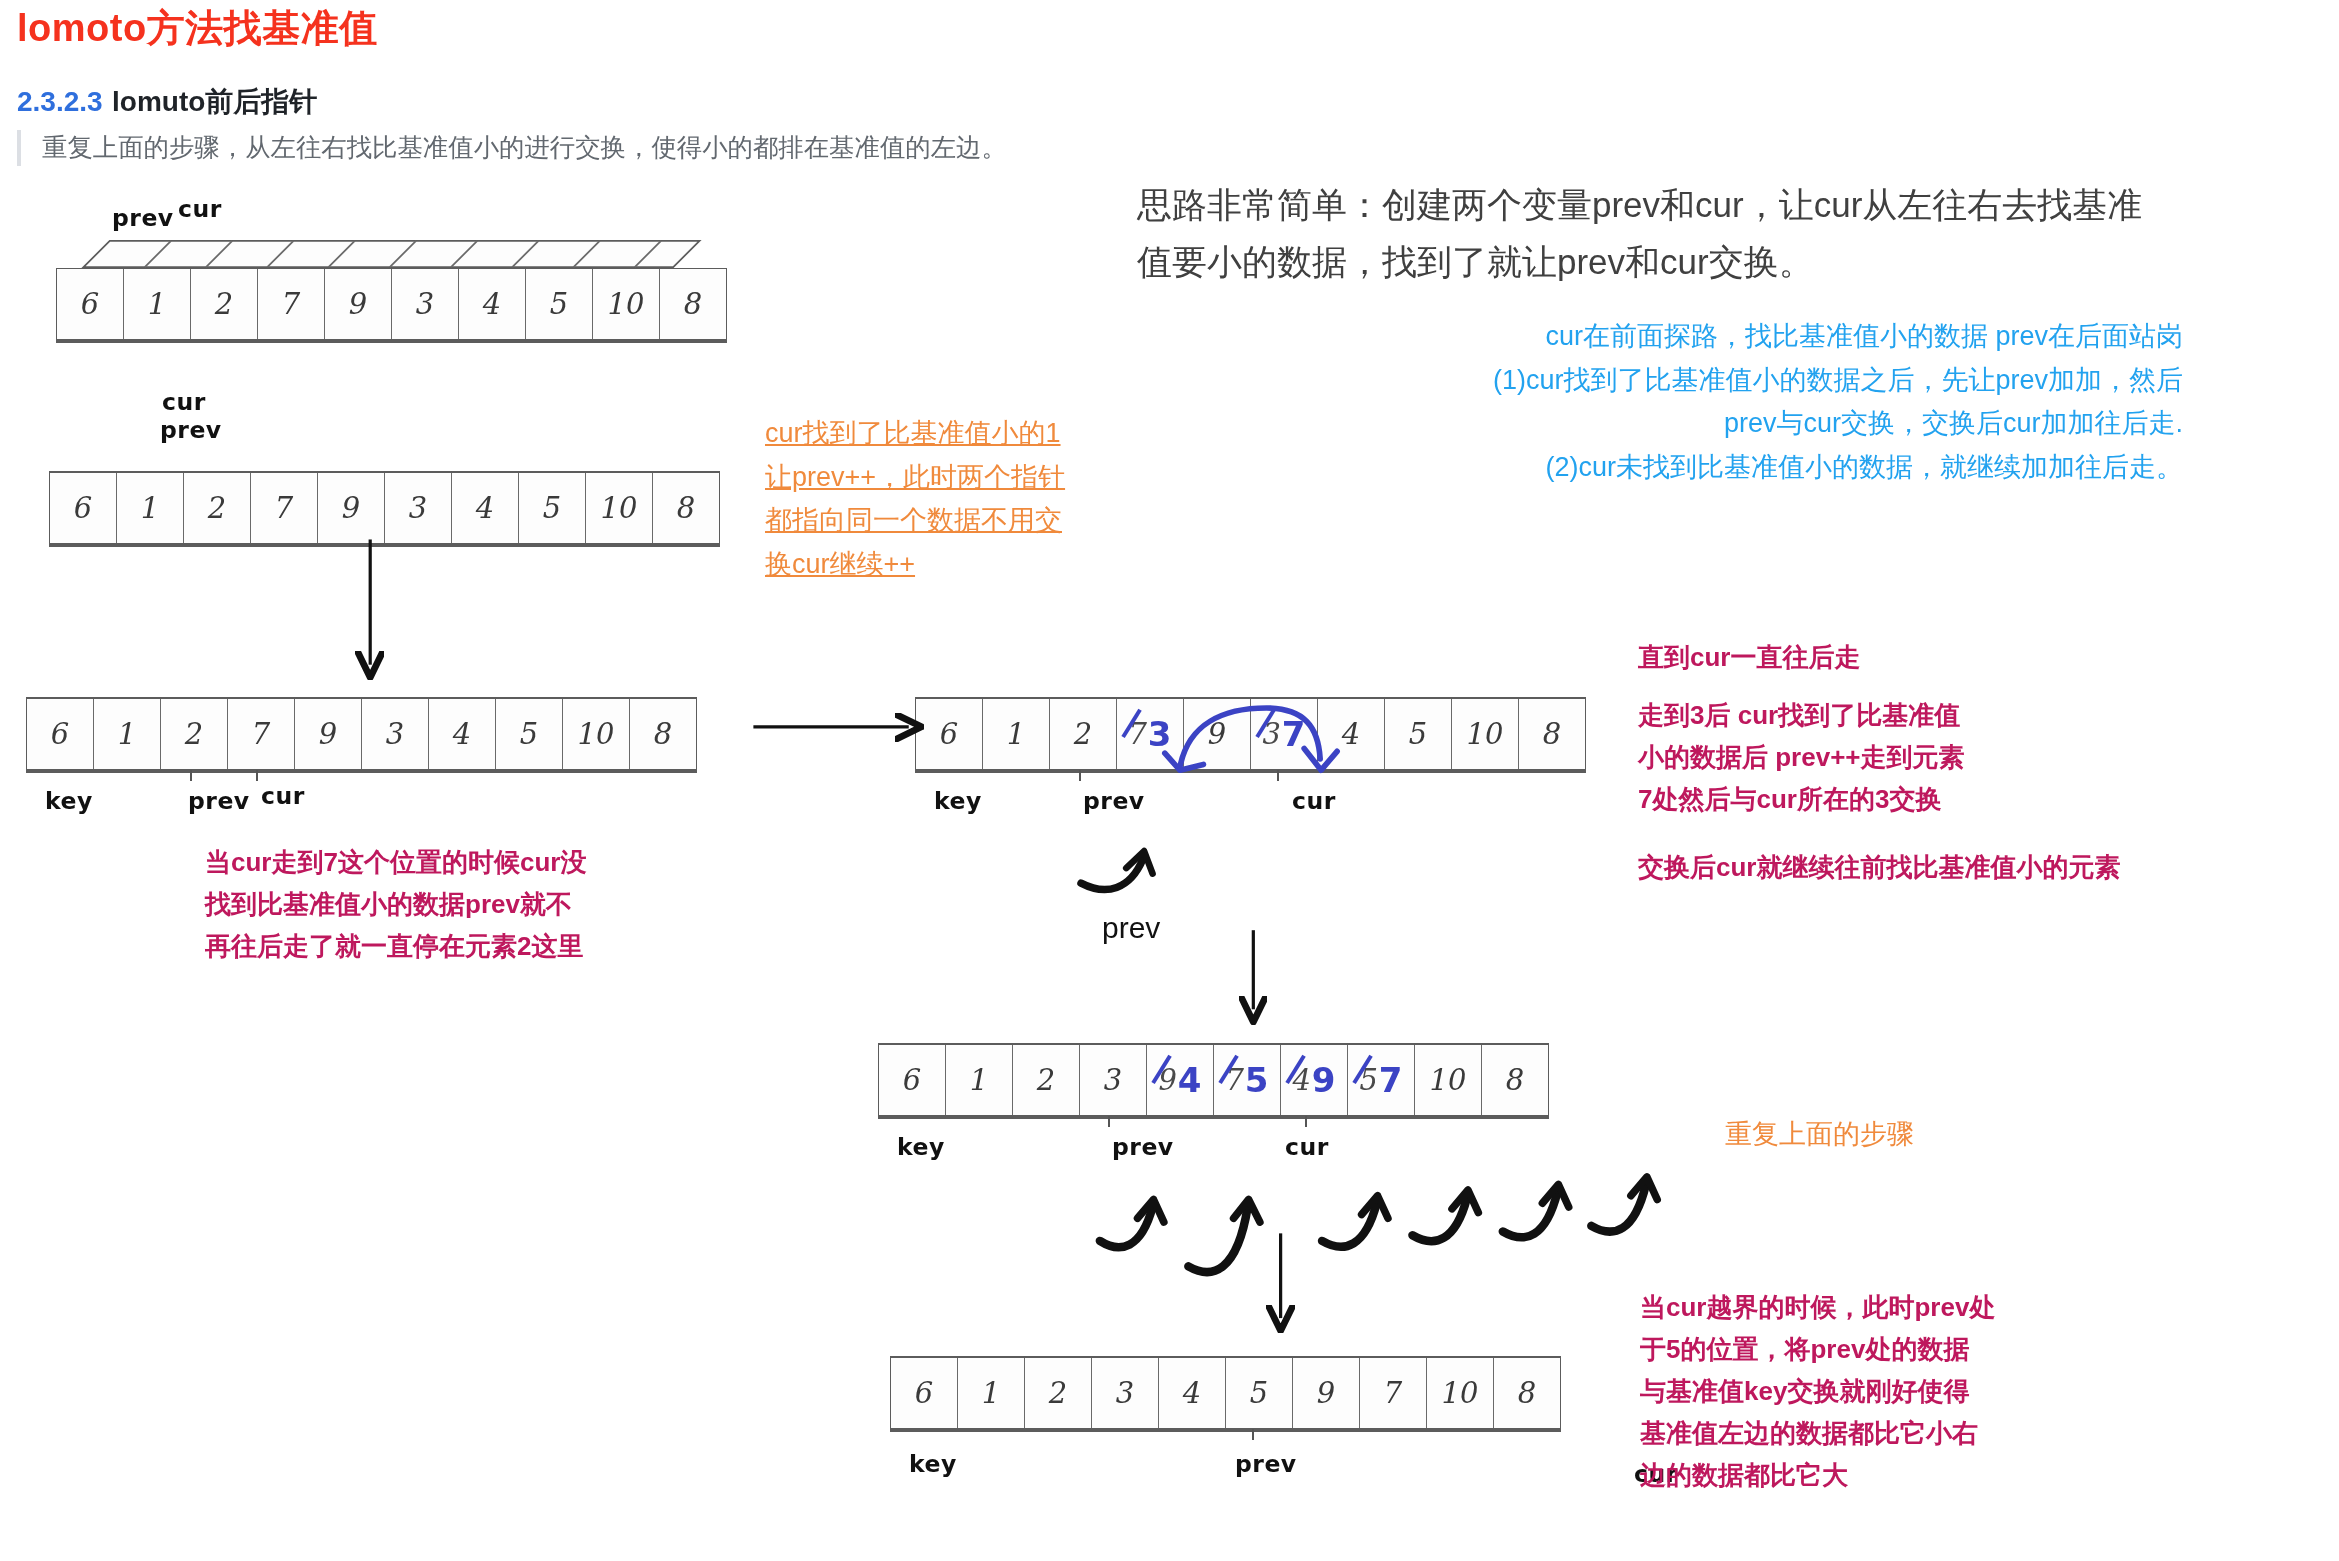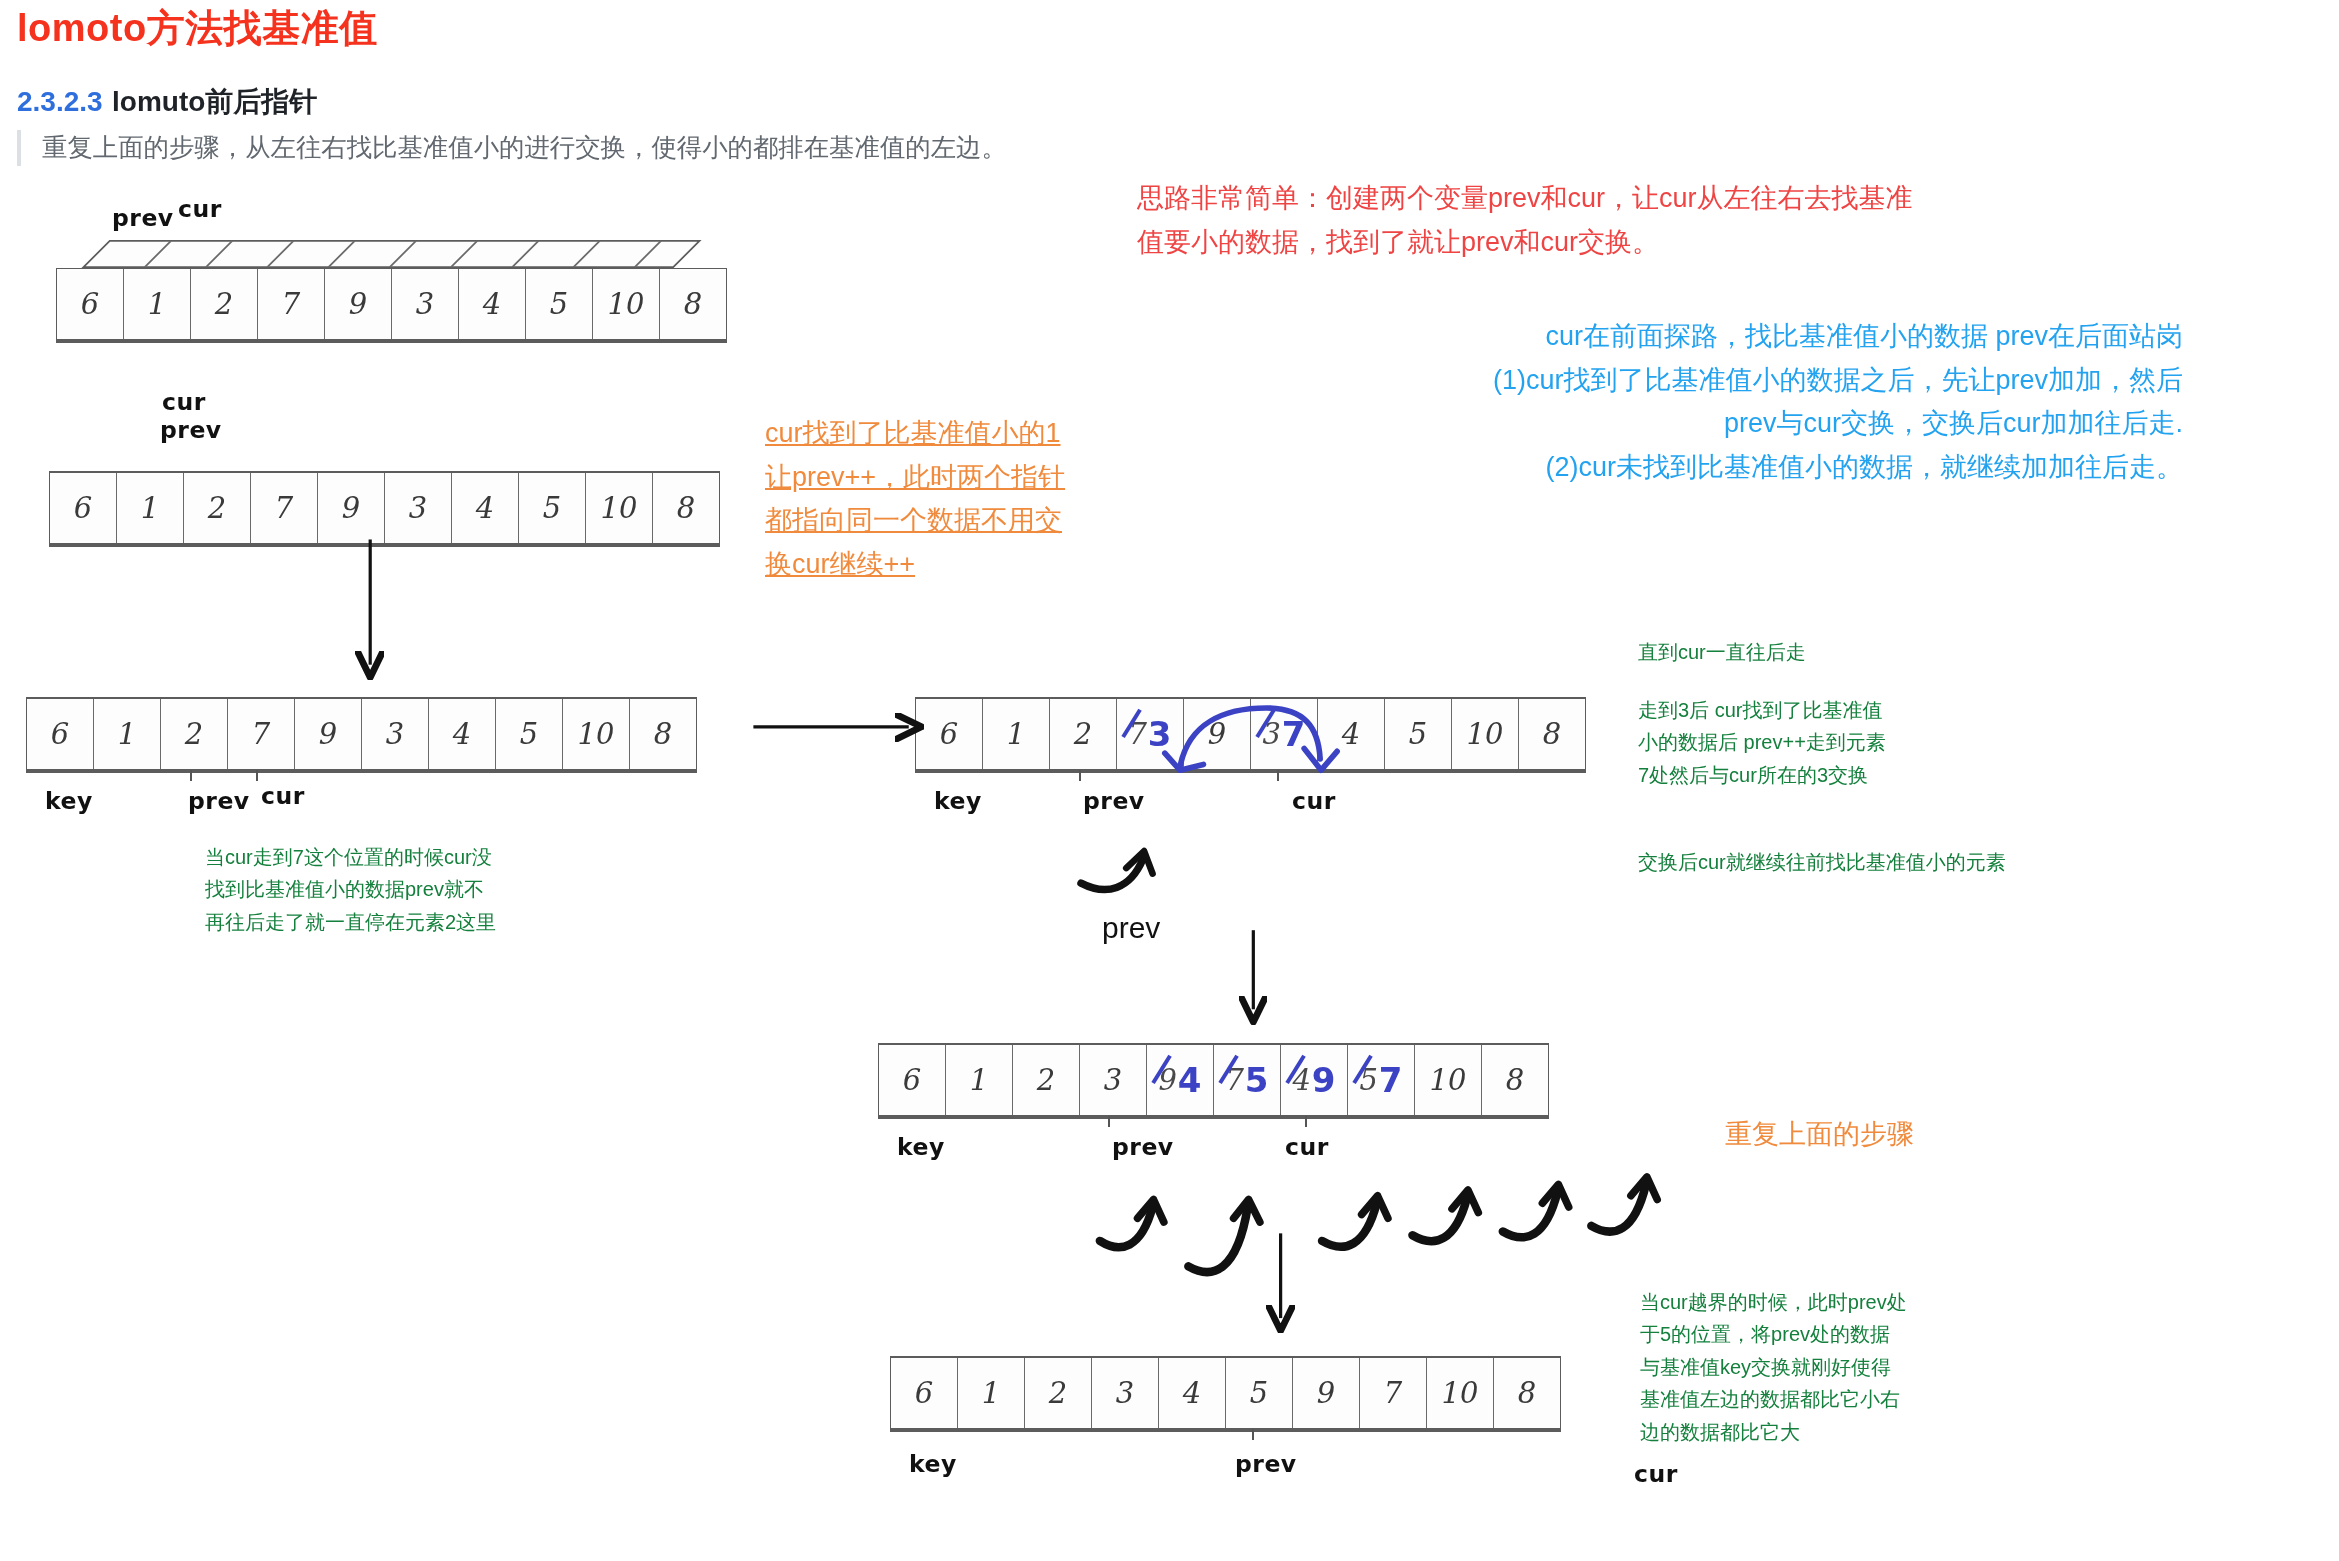--- a/index.html
+++ b/index.html
@@ -50,24 +50,24 @@
     font-size:34px;margin-left:0.9px;line-height:1;
   }
 
   
   .array3d{position:relative;}
   .array3d .top{position:absolute;left:0;top:-28px;width:100%;height:28px;}
   .array3d .body{display:flex;border:1.9px solid #5c5c5c;border-bottom-width:4.7px;background:#fdfdfd;}
 
   
   .note{white-space:pre-line;line-height:1.62;}
-  .note.red{color:#ef4444;font-size:27px;}
+  .note.red{color:#404040;font-size:35px;}
   .note.cyan{color:#22a2ef;font-size:27px;}
   .note.orange{color:#f08a3c;font-size:27px;}
-  .note.purple{color:#15803d;font-size:20px;}
+  .note.purple{color:#be185d;font-size:26px;font-weight:bold;}
 
   
   svg.ov{position:absolute;left:0;top:0;width:2340px;height:1561px;pointer-events:none;}
 </style>
 </head>
 <body>
 
 <div class="abs" id="doc-title">lomoto方法找基准值</div>
 
 <div class="abs" id="section-heading">

